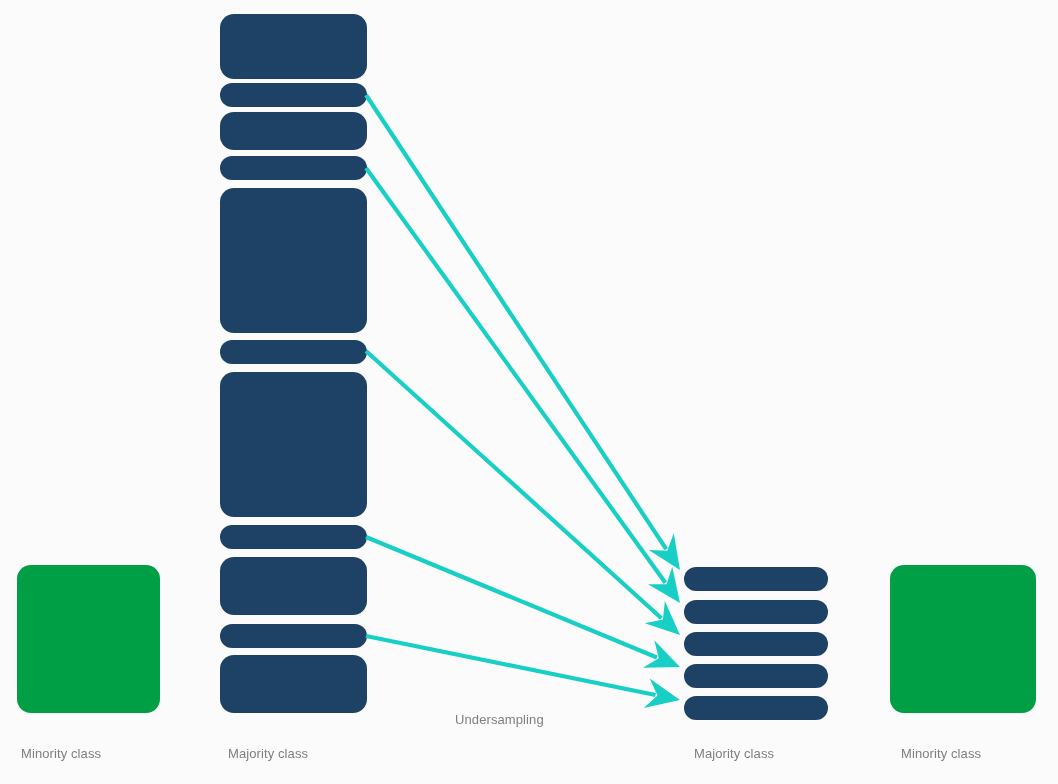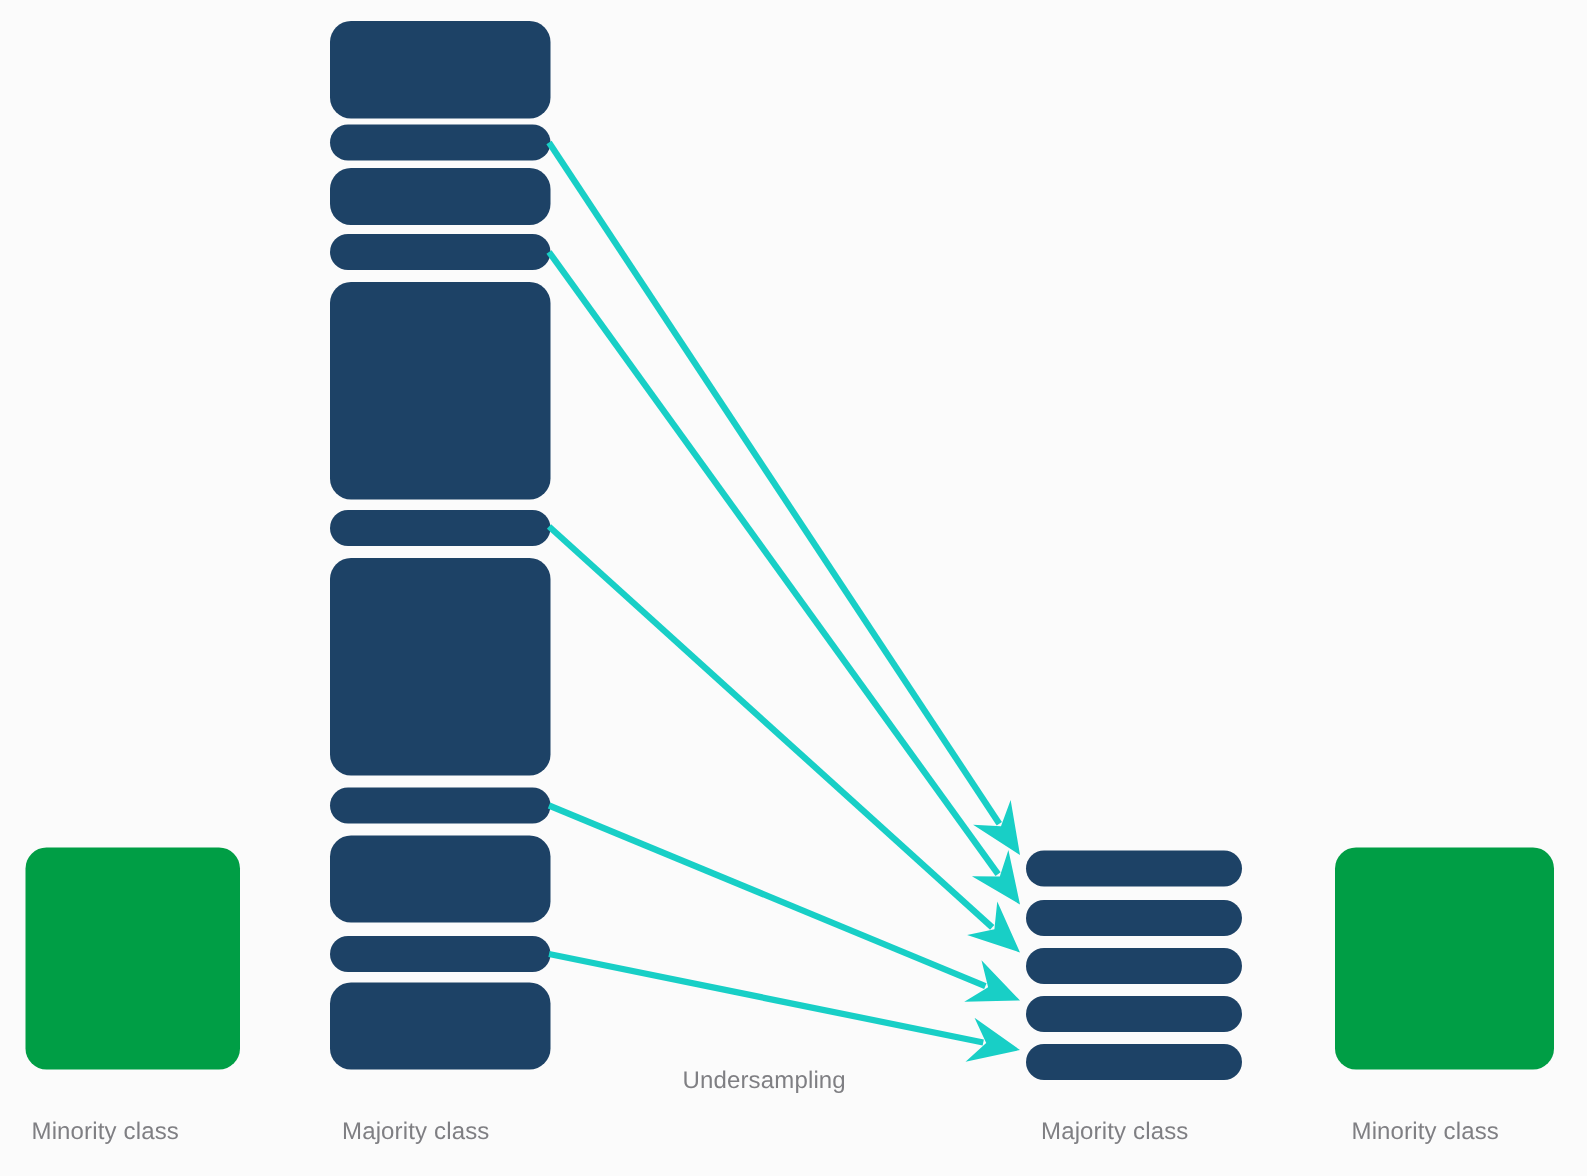--- a/index.html
+++ b/index.html
@@ -22,21 +22,21 @@
   }
   .block.thin { border-radius: 12px; }
   .green-block {
     position: absolute;
     background: #009e45;
     border-radius: 14px;
   }
   .caption {
     position: absolute;
     color: #7f7f83;
-    font-size: 16px;
+    font-size: 13px;
     font-family: "Liberation Sans", sans-serif;
     white-space: nowrap;
     letter-spacing: 0.1px;
   }
   #arrow-layer {
     position: absolute;
     left: 0; top: 0;
     width: 1058px;
     height: 784px;
     pointer-events: none;

